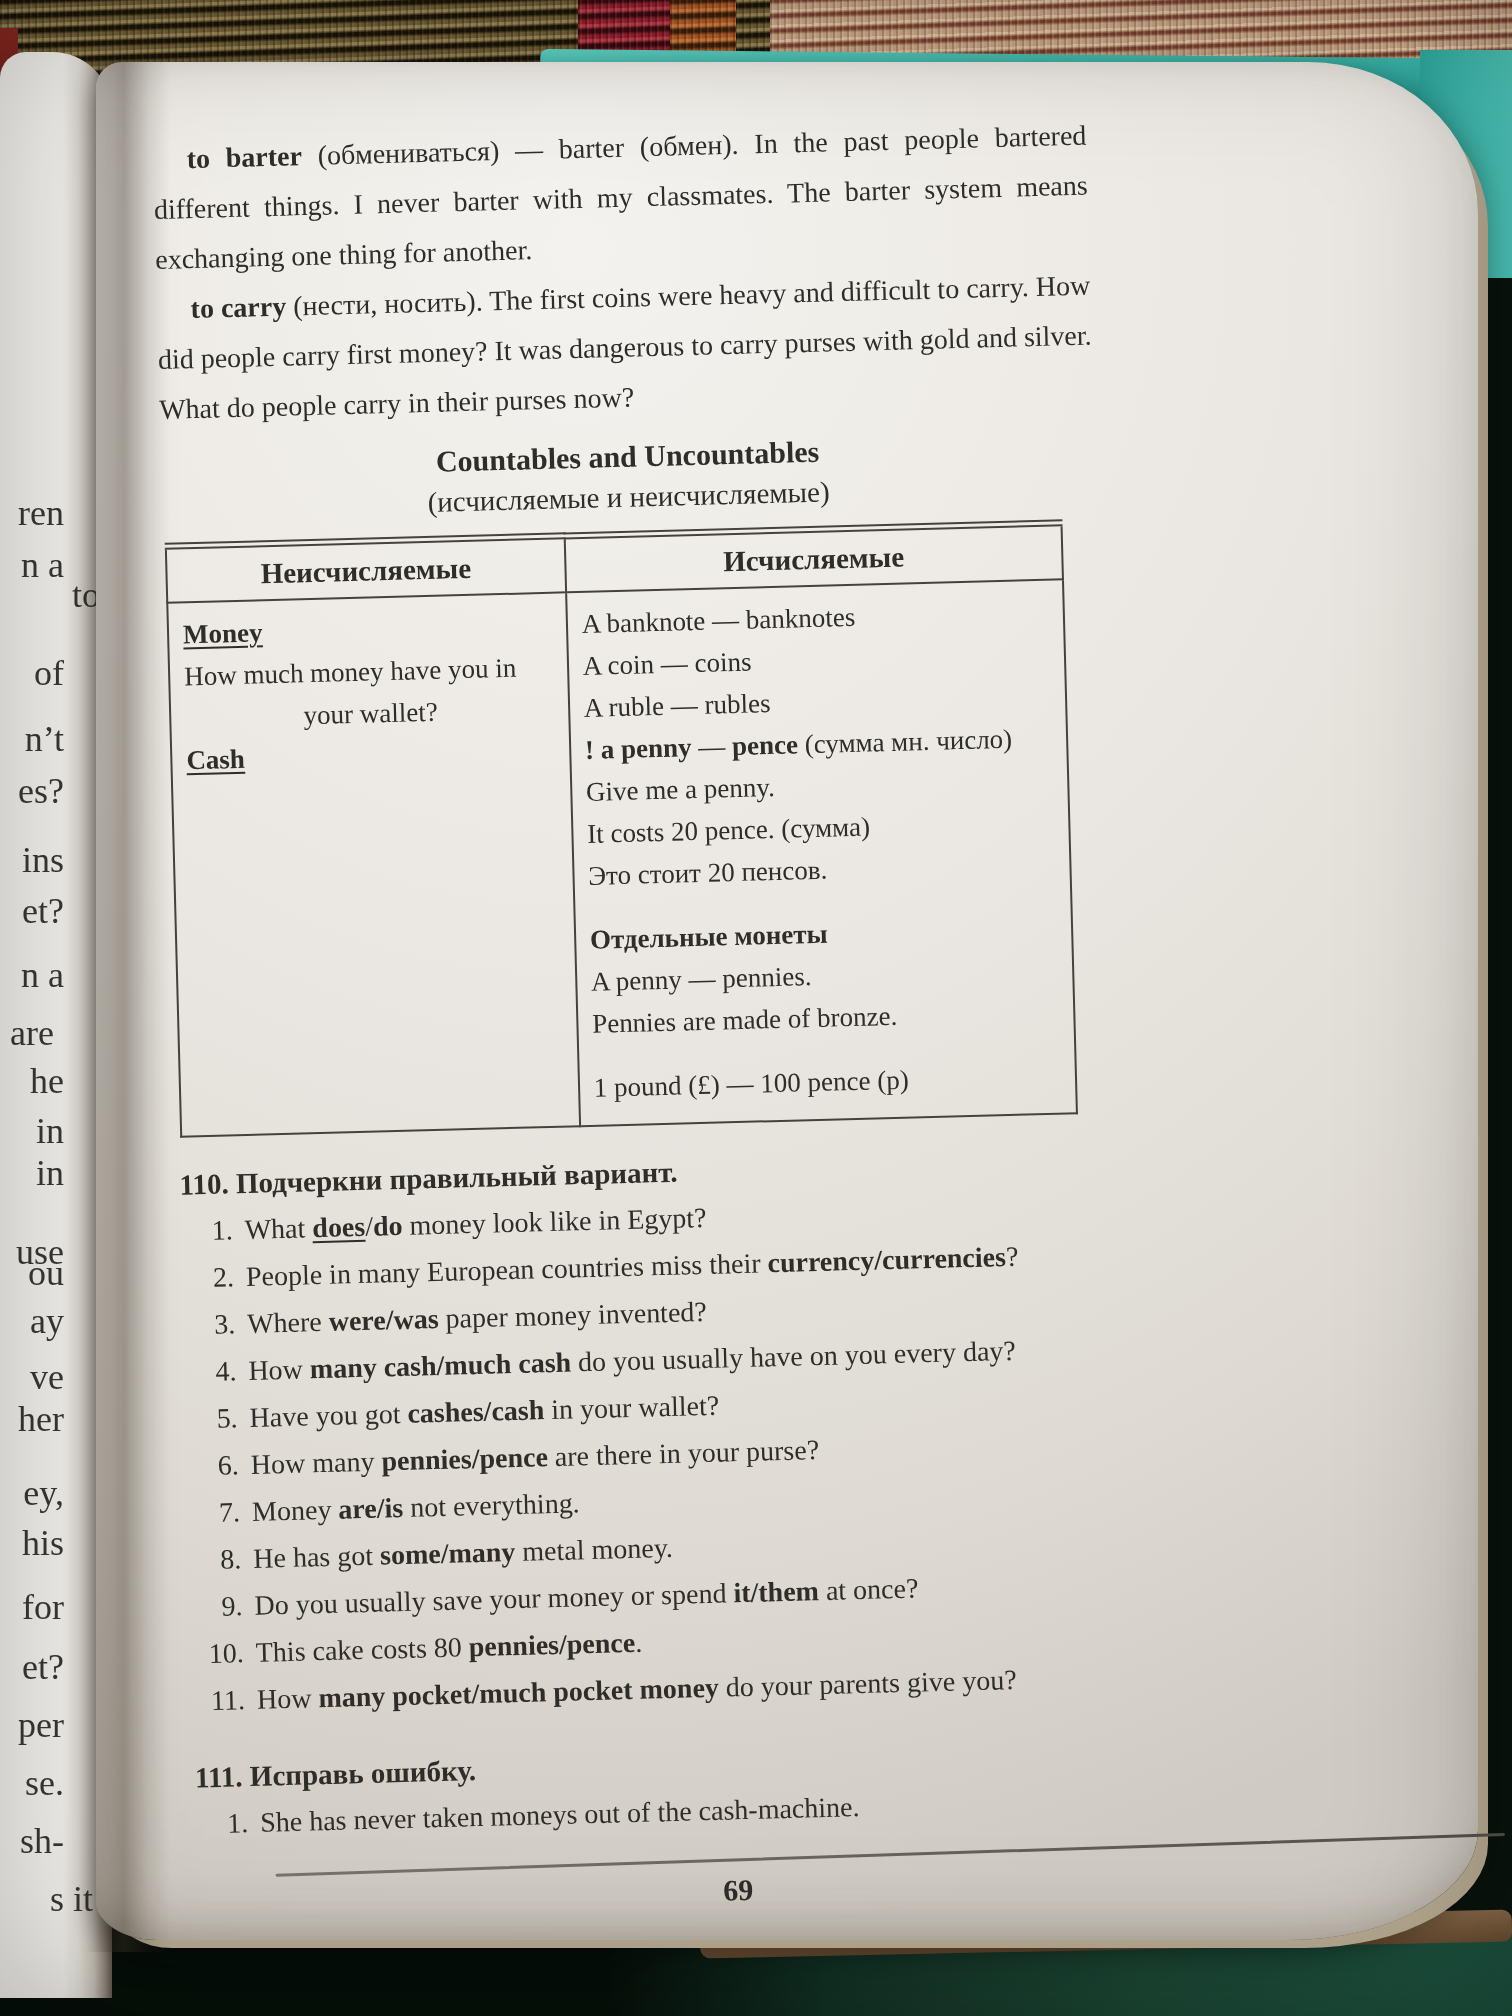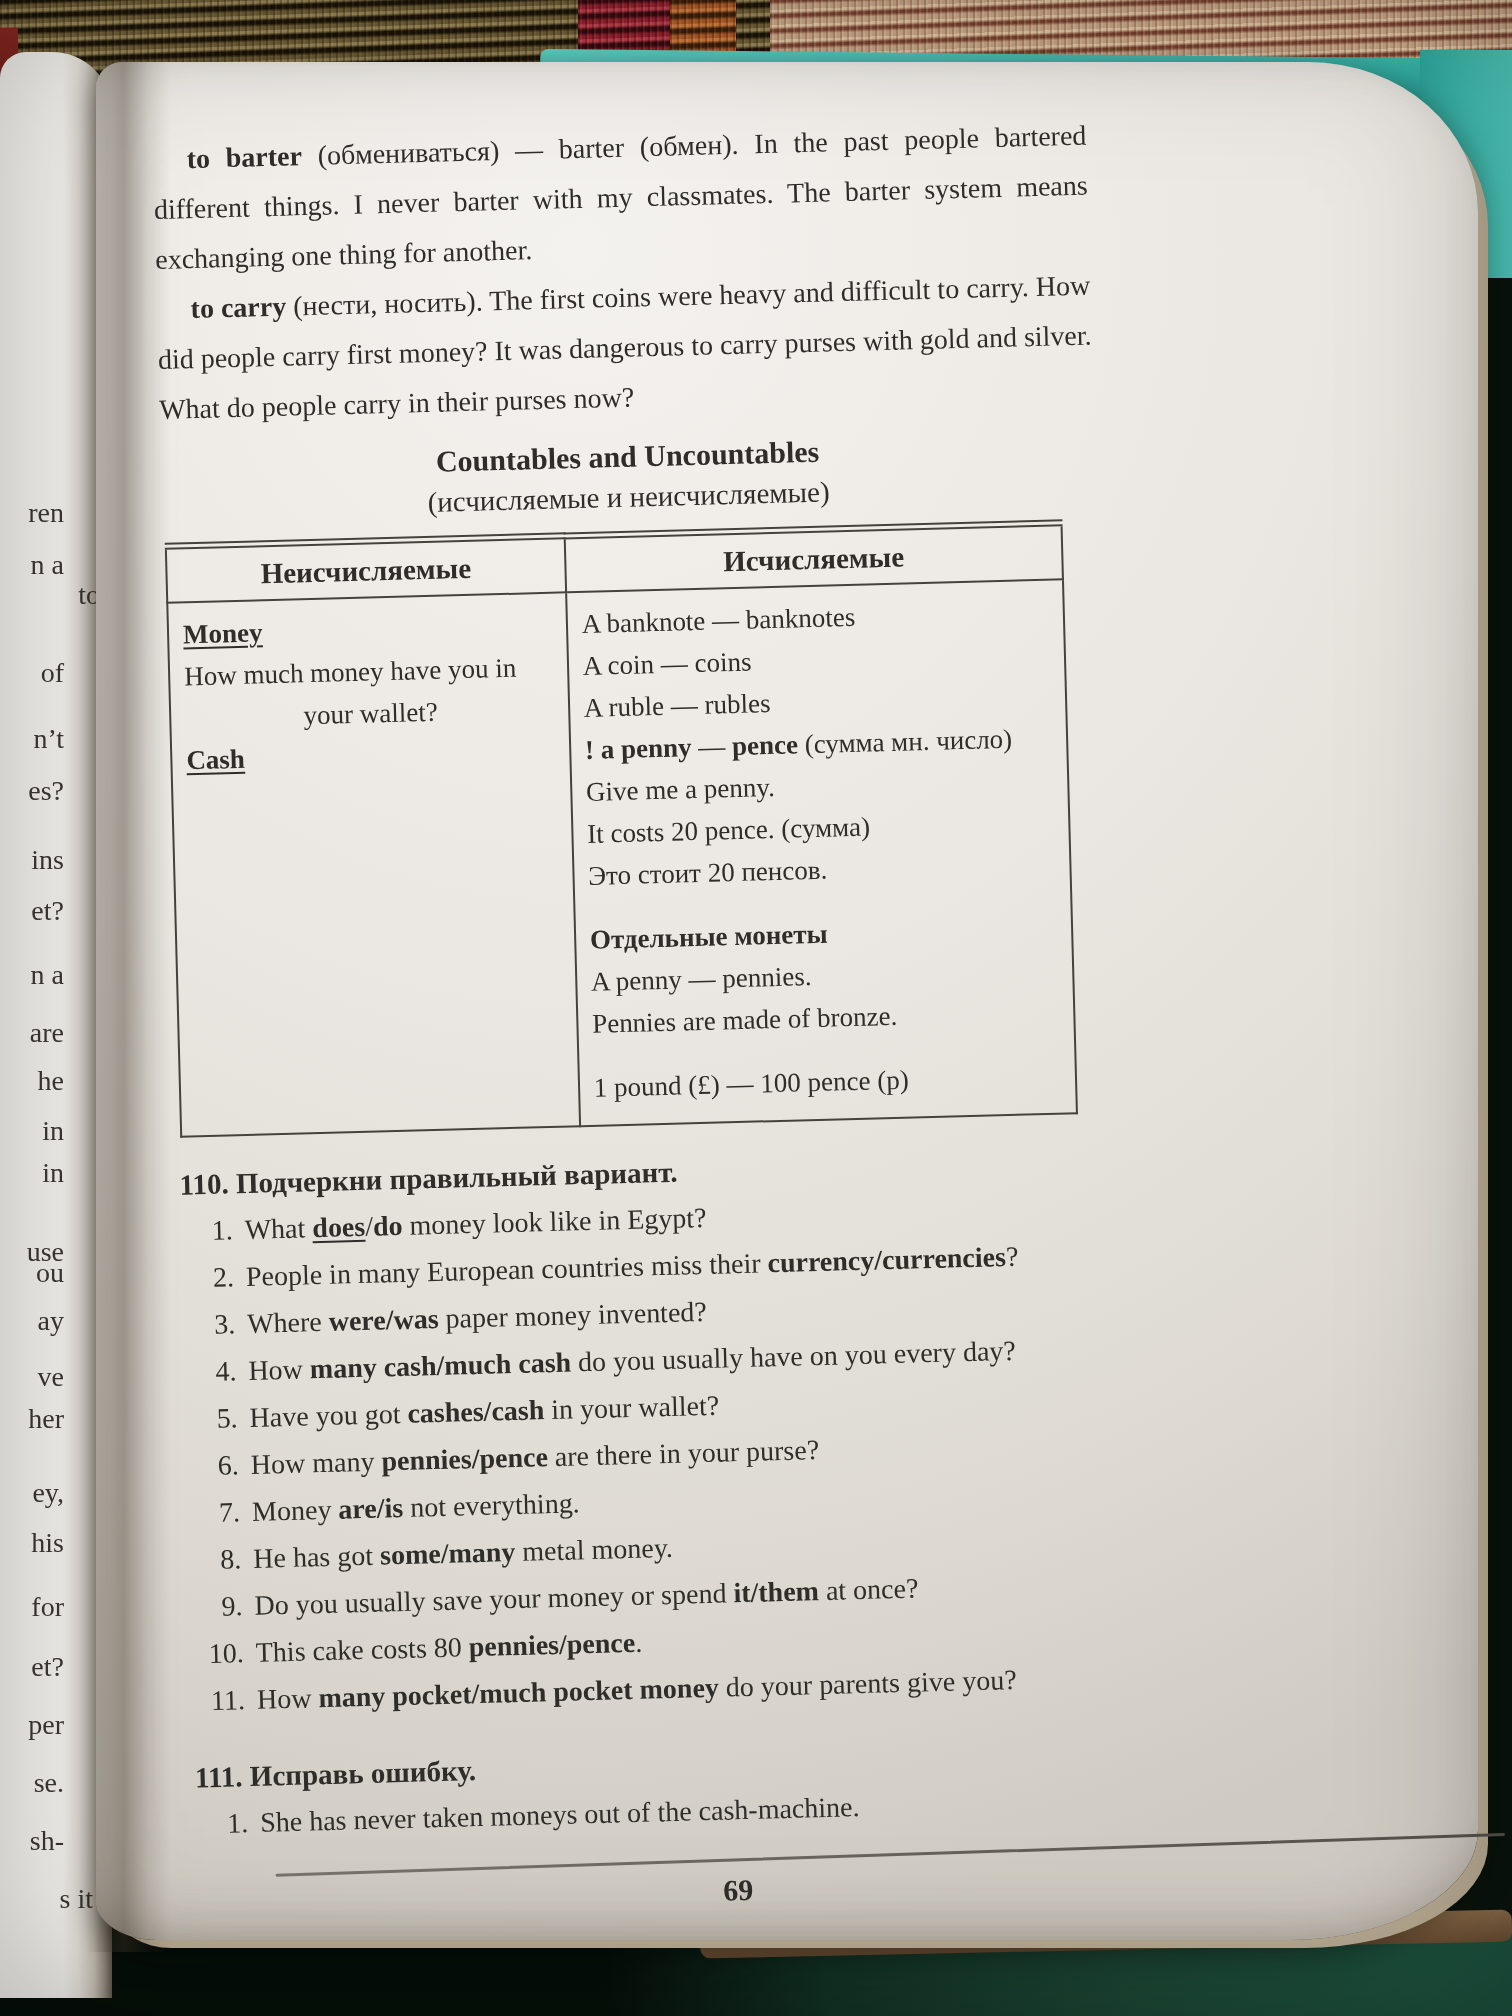--- a/index.html
+++ b/index.html
@@ -44,21 +44,21 @@
   .dark-bottom { position:absolute; left:0; right:0; bottom:0; height:86px; z-index:3;
     background:linear-gradient(90deg,#060f09 0 40%, #123124 55%, #1c4634 75%, #1d5340 100%); }
   .under-edge { position:absolute; left:700px; bottom:66px; width:812px; height:32px; z-index:3;
     background:linear-gradient(180deg,#8a6b4a,#6b4f33); transform:rotate(-1.2deg); border-radius:10px; }
 
   
   .left-pages { position:absolute; left:0; top:52px; bottom:18px; width:112px; z-index:4;
     background:linear-gradient(90deg, #f6f4f0 0 56%, #e9e5de 70%, #c8c2b7 84%, #8e877b 94%, #5f594f 100%);
     border-radius:26px 60px 0 0; }
   .frag { position:absolute; left:0; width:64px; text-align:right;
-    font-size:28px; line-height:30px; color:#3b3833; }
+    font-size:36px; line-height:30px; color:#3b3833; }
   .gutter-shadow { position:absolute; left:86px; top:60px; bottom:64px; width:84px; z-index:10; pointer-events:none;
     background:linear-gradient(90deg, transparent 0, rgba(70,60,45,.38) 45%, rgba(70,60,45,.12) 75%, transparent 100%); }
 
   
   .page { position:absolute; left:96px; top:62px; right:34px; bottom:76px; z-index:5;
     background:radial-gradient(120% 90% at 35% 10%, #f4f2ee 0%, #eae7e2 45%, #dedad3 78%, #cfcac2 100%);
     border-radius:26px 170px 190px 60px / 26px 150px 110px 40px;
     box-shadow:16px 14px 0 -6px #b8aa92, 0 10px 34px rgba(0,0,0,.5), inset 34px 0 60px -28px rgba(70,58,42,.35), inset 0 -30px 60px -30px rgba(90,76,56,.30); }
 
   .content { position:absolute; left:56px; top:72px; width:934px;
@@ -120,21 +120,21 @@
     <div id="frags">
         <div class="frag" style="top: 446px;">ren</div>
         <div class="frag" style="top: 498px;">n a</div>
         <div class="frag" style="top: 528px; margin-left: 36px;">to</div>
         <div class="frag" style="top: 606px; font-family: Liberation Serif, serif;">of</div>
         <div class="frag" style="top: 672px;">n’t</div>
         <div class="frag" style="top: 724px;">es?</div>
         <div class="frag" style="top: 793px;">ins</div>
         <div class="frag" style="top: 844px;">et?</div>
         <div class="frag" style="top: 908px;">n a</div>
-        <div class="frag" style="top: 966px;">are</div>
+        <div class="frag" style="top: 966px; text-align: center;">are</div>
         <div class="frag" style="top: 1014px;">he</div>
         <div class="frag" style="top: 1064px;">in</div>
         <div class="frag" style="top: 1106px;">in</div>
         <div class="frag" style="top: 1158px; margin-top: 27px;">use</div>
         <div class="frag" style="top: 1206px;">ou</div>
         <div class="frag" style="top: 1254px;">ay</div>
         <div class="frag" style="top: 1310px;">ve</div>
         <div class="frag" style="top: 1352px;">her</div>
         <div class="frag" style="top: 1426px;">ey,</div>
         <div class="frag" style="top: 1476px;">his</div>

